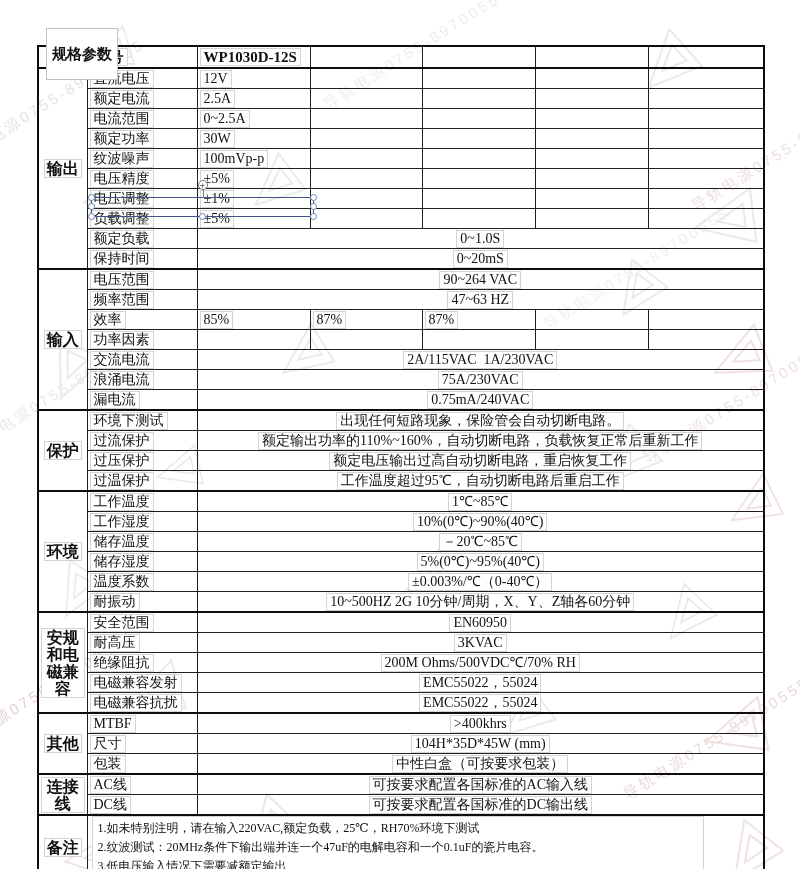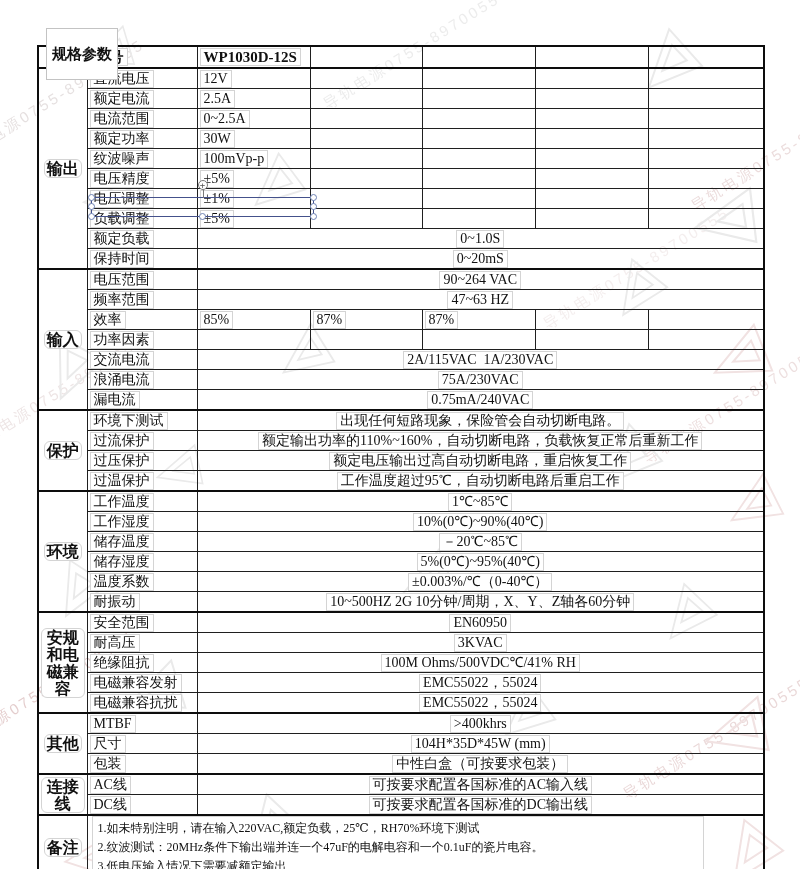--- a/index.html
+++ b/index.html
@@ -20,21 +20,21 @@
      vertical-align:middle;overflow:visible;}
   tr.gs td{border-top:2px solid #0d0d0d;}
   tr.first-row td{height:20px;margin-top:9px;}
   td.gcell{text-align:center;}
   td.lbl{text-align:left;}
   td.val{text-align:left;}
   td.ctr{text-align:center;font-family:Liberation Serif, serif;}
   td.notes{height:62px;text-align:left;vertical-align:middle;}
   .tbox{display:inline-block;border:1px solid #d4d4d4;background:#fff;padding:0 3px;
         line-height:16px;white-space:pre;max-width:100%;}
-  .glabel{font-weight:bold;font-size:16px;line-height:17px;text-align:center;white-space:normal;padding:0 2px;border-radius:6px;}
+  .glabel{font-weight:bold;font-size:16px;line-height:17px;text-align:center;white-space:normal;padding:0 2px;}
   .b .tbox{font-weight:bold;font-size:15px;}
   .notesbox{display:block;border:1px solid #d4d4d4;background:#fff;margin-left:2px;
             width:600px;padding:2px 5px;}
   .note-line{font-size:12px;line-height:19px;white-space:pre;}
   
   .sel{position:absolute;z-index:3;border:1px solid #44518b;box-sizing:border-box;}
   .handle{position:absolute;width:7px;height:7px;border-radius:50%;background:#fff;
           border:1px solid #6f83b5;box-sizing:border-box;}
   .h-nw{left:-4px;top:-4px;} .h-w{left:-4px;top:calc(50% - 4px);} .h-sw{left:-4px;bottom:-4px;}
   .h-ne{right:-4px;top:-4px;} .h-e{right:-4px;top:calc(50% - 4px);} .h-se{right:-4px;bottom:-4px;}
@@ -325,21 +325,21 @@
           <td class="gcell" rowspan="5"><span class="tbox glabel">安规和电磁兼容</span></td>
           <td class="lbl"><span class="tbox">安全范围</span></td>
           <td class="ctr" colspan="5"><span class="tbox">EN60950</span></td>
         </tr>
         <tr>
           <td class="lbl"><span class="tbox">耐高压</span></td>
           <td class="ctr" colspan="5"><span class="tbox">3KVAC</span></td>
         </tr>
         <tr>
           <td class="lbl"><span class="tbox">绝缘阻抗</span></td>
-          <td class="ctr" colspan="5"><span class="tbox">100M Ohms/500VDC℃/41% RH</span></td>
+          <td class="ctr" colspan="5"><span class="tbox">200M Ohms/500VDC℃/70% RH</span></td>
         </tr>
         <tr>
           <td class="lbl"><span class="tbox">电磁兼容发射</span></td>
           <td class="ctr" colspan="5"><span class="tbox">EMC55022，55024</span></td>
         </tr>
         <tr>
           <td class="lbl"><span class="tbox">电磁兼容抗扰</span></td>
           <td class="ctr" colspan="5"><span class="tbox">EMC55022，55024</span></td>
         </tr>
         <tr class="gs">

